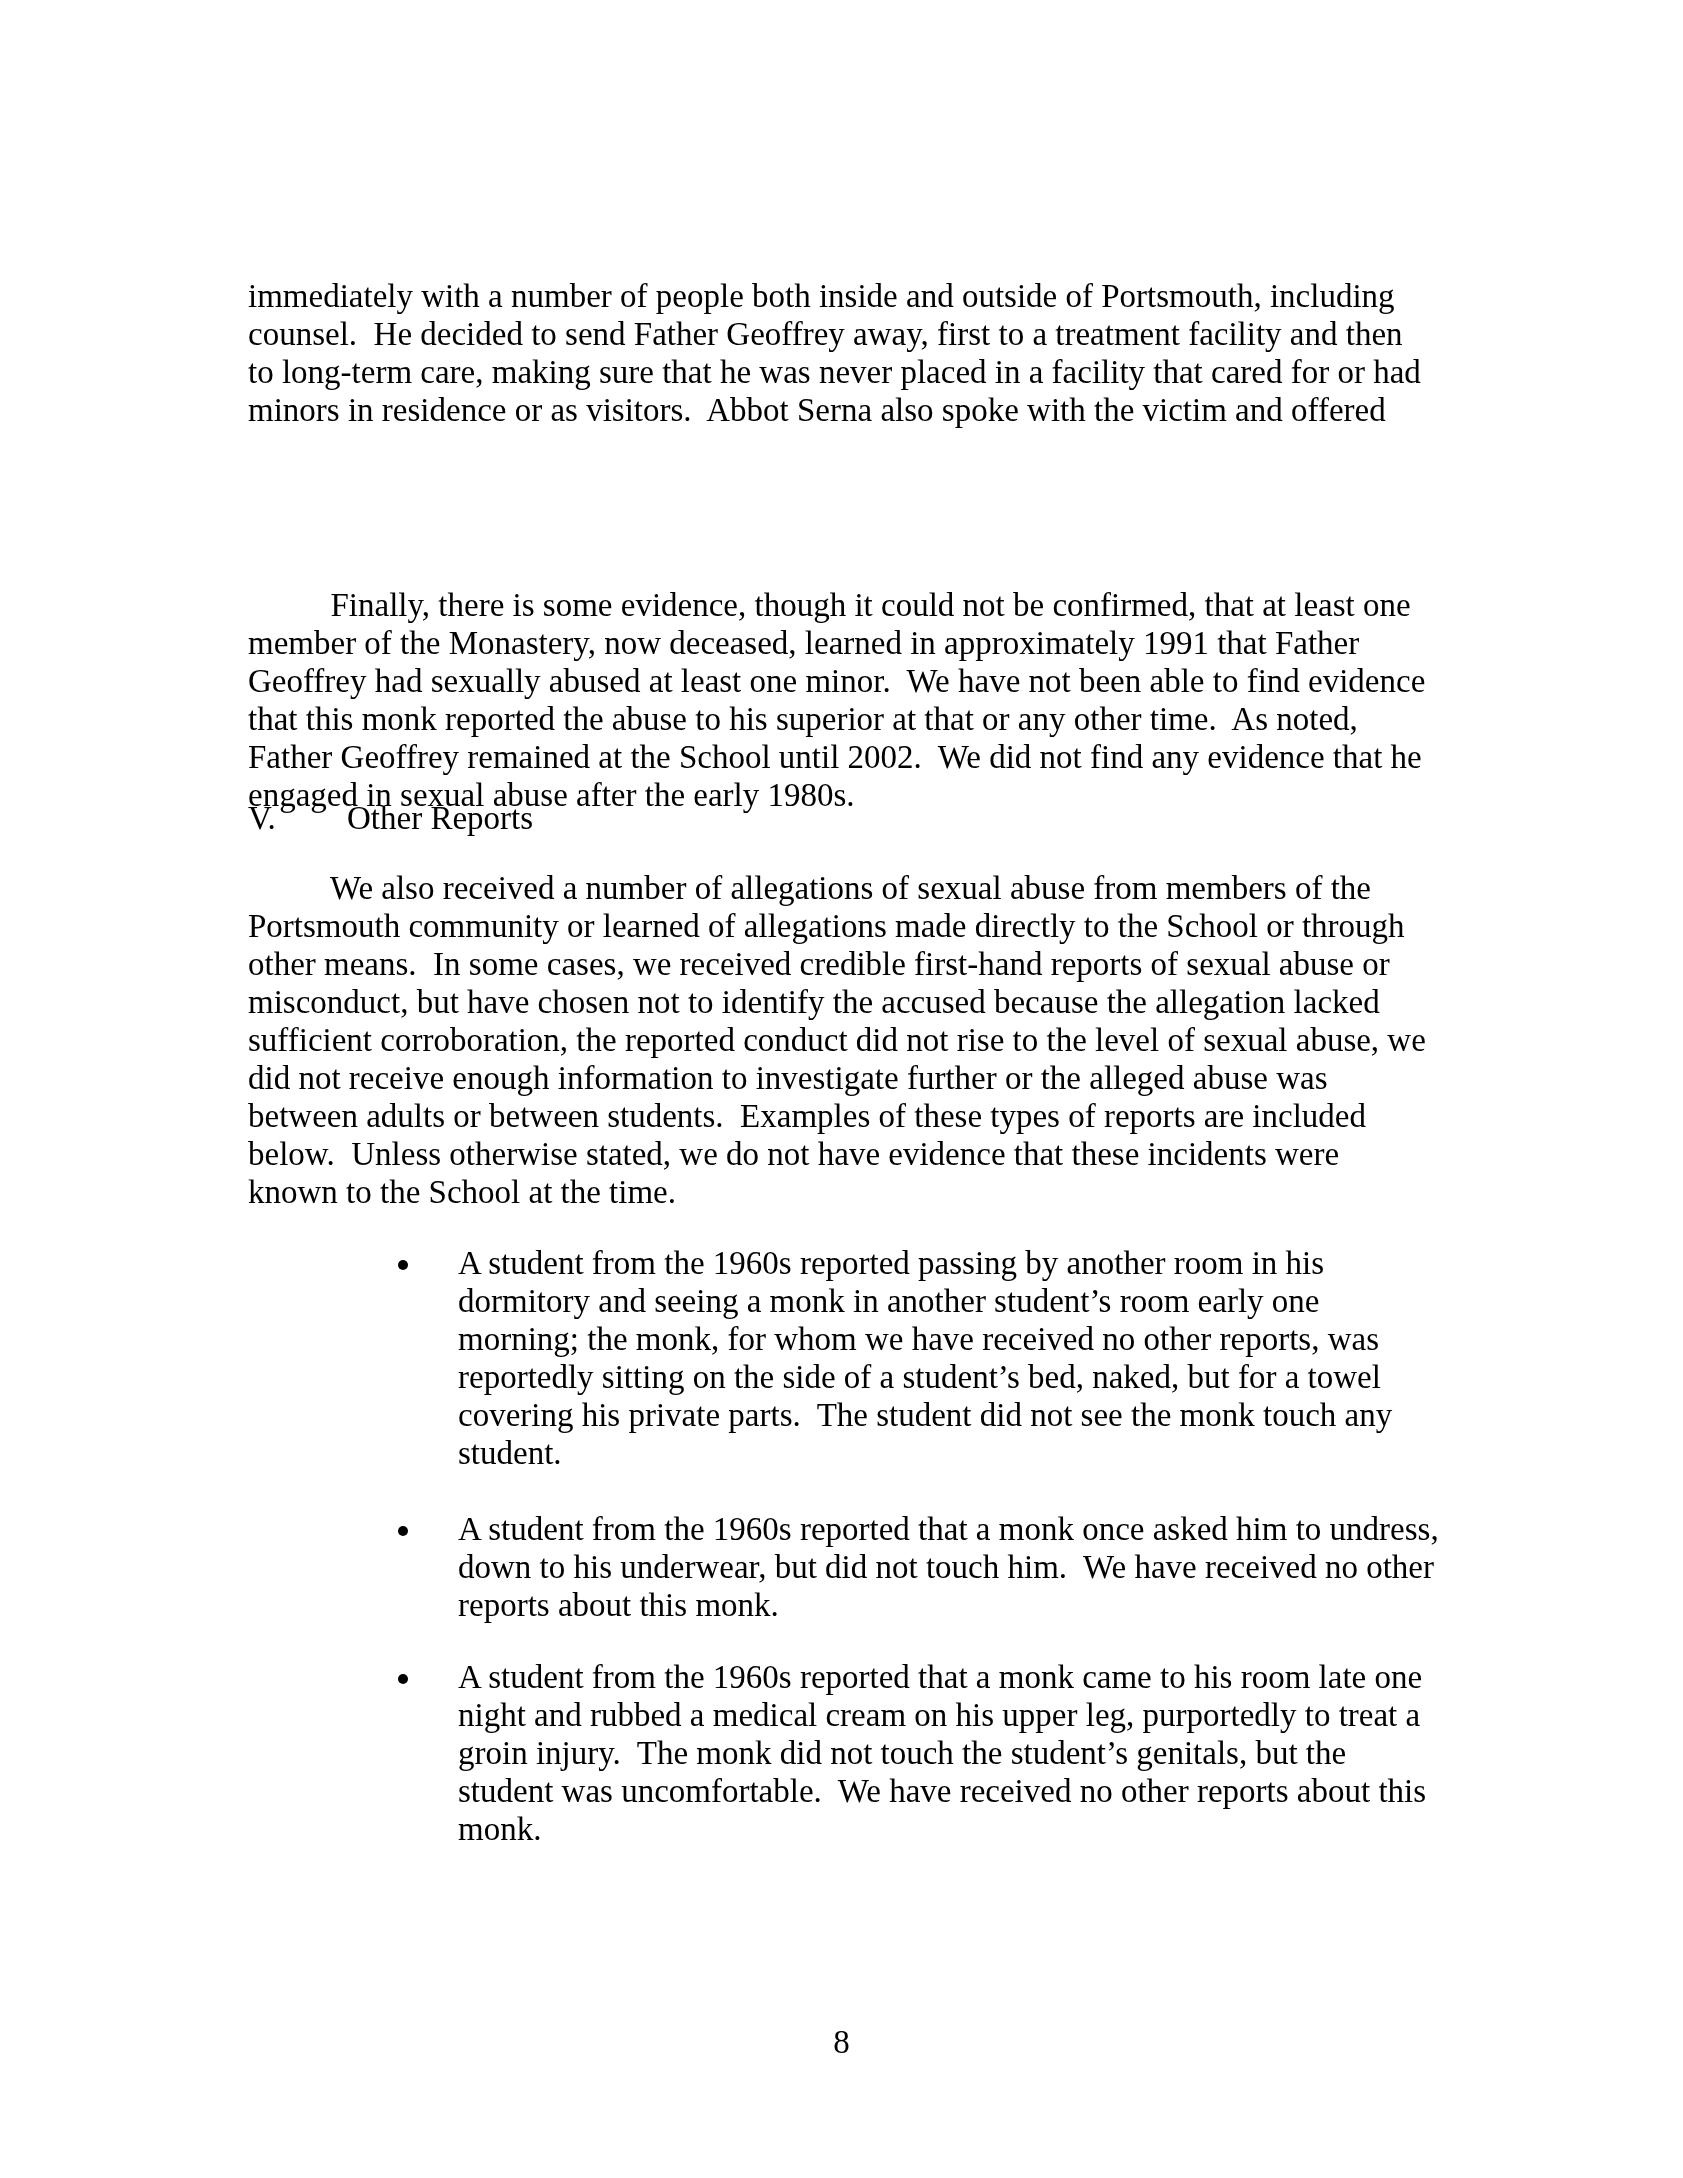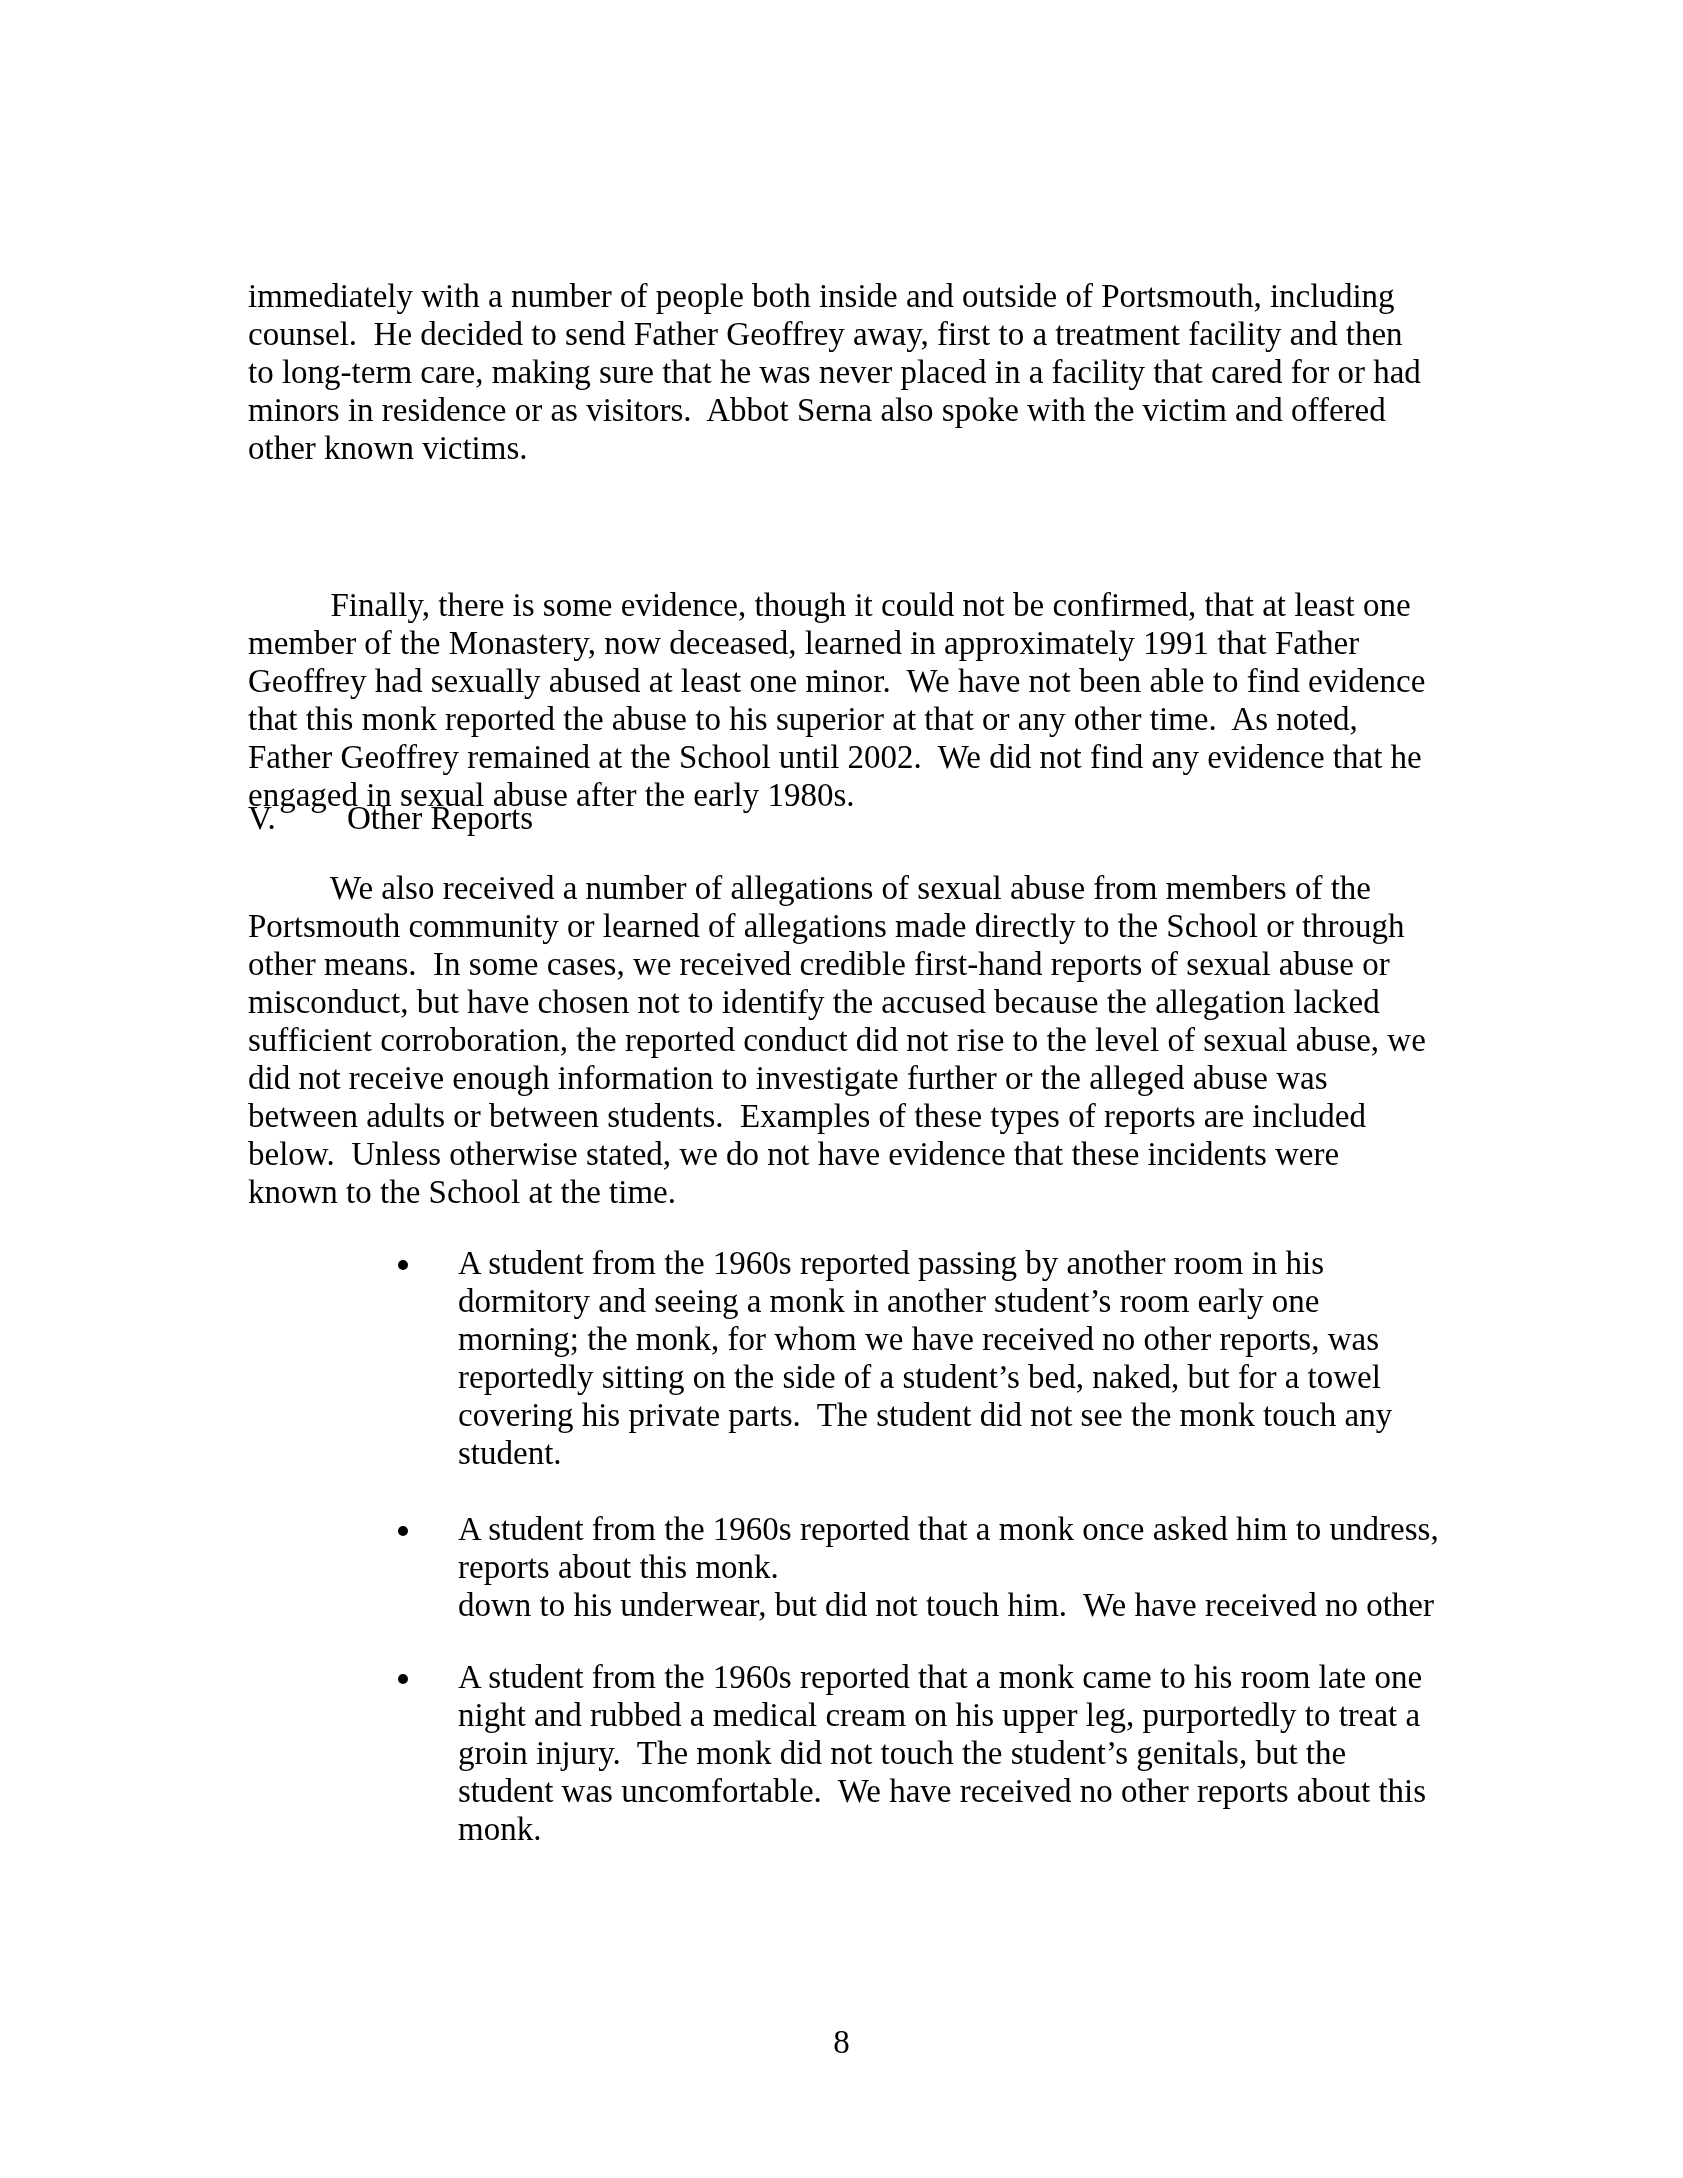--- a/index.html
+++ b/index.html
@@ -29,21 +29,20 @@
 </head>
 <body>
 
 <div class="page">
 
   <div class="block" style="top:277px;">
     <span class="line">immediately with a number of people both inside and outside of Portsmouth, including</span>
     <span class="line">counsel.  He decided to send Father Geoffrey away, first to a treatment facility and then</span>
     <span class="line">to long-term care, making sure that he was never placed in a facility that cared for or had</span>
     <span class="line">minors in residence or as visitors.  Abbot Serna also spoke with the victim and offered</span>
-    <span class="line">other known victims.</span>
   </div>
 
   <div class="block" style="top:538px;margin-top:48px;">
     <span class="line">          Finally, there is some evidence, though it could not be confirmed, that at least one</span>
     <span class="line">member of the Monastery, now deceased, learned in approximately 1991 that Father</span>
     <span class="line">Geoffrey had sexually abused at least one minor.  We have not been able to find evidence</span>
     <span class="line">that this monk reported the abuse to his superior at that or any other time.  As noted,</span>
     <span class="line">Father Geoffrey remained at the School until 2002.  We did not find any evidence that he</span>
     <span class="line">engaged in sexual abuse after the early 1980s.</span>
   </div>
@@ -74,22 +73,22 @@
       <span class="line">reportedly sitting on the side of a student’s bed, naked, but for a towel</span>
       <span class="line">covering his private parts.  The student did not see the monk touch any</span>
       <span class="line">student.</span>
     </div>
   </div>
 
   <div class="bullet" style="top:1510px;">
     <span class="dot"></span>
     <div class="text">
       <span class="line">A student from the 1960s reported that a monk once asked him to undress,</span>
+      <span class="line">down to his underwear, but did not touch him.  We have received no other</span>
       <span class="line">reports about this monk.</span>
-      <span class="line">down to his underwear, but did not touch him.  We have received no other</span>
     </div>
   </div>
 
   <div class="bullet" style="top:1658px;">
     <span class="dot"></span>
     <div class="text">
       <span class="line">A student from the 1960s reported that a monk came to his room late one</span>
       <span class="line">night and rubbed a medical cream on his upper leg, purportedly to treat a</span>
       <span class="line">groin injury.  The monk did not touch the student’s genitals, but the</span>
       <span class="line">student was uncomfortable.  We have received no other reports about this</span>

